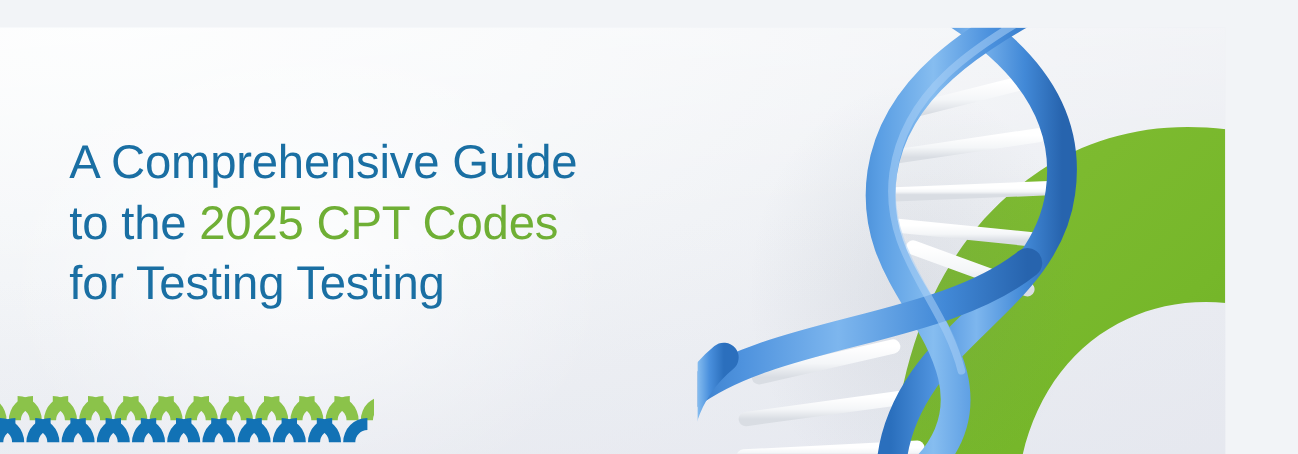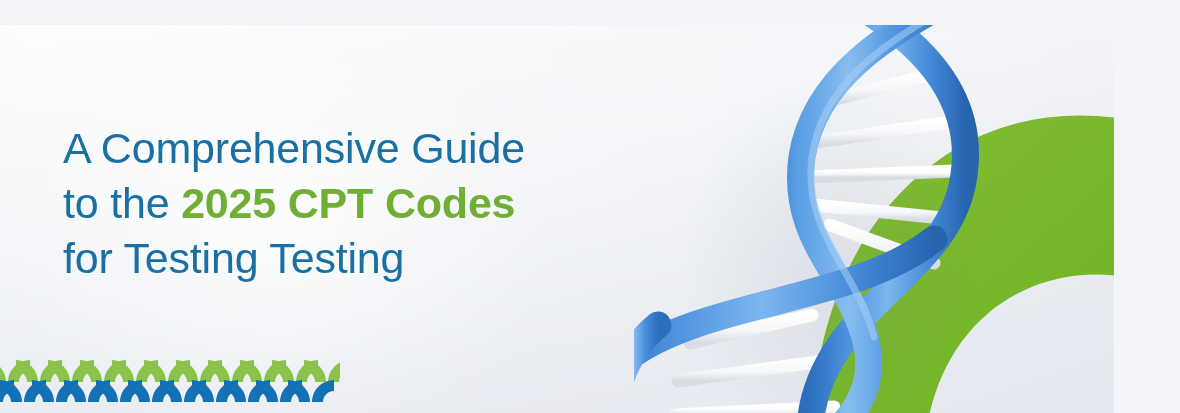--- a/index.html
+++ b/index.html
@@ -42,21 +42,21 @@
   }
   .headline .line {
     font-size:43px;
     line-height:55px;
     letter-spacing:-0.2px;
     color:#1a6fa3;
     white-space:nowrap;
   }
   .headline .accent {
     color:#6faf35;
-    font-weight:700;
+    font-weight:400;
     text-align:right;
   }
 
   
   .pattern {
     position:absolute;
     left:0;
     top:333px;
     width:340px;
     height:50px;

